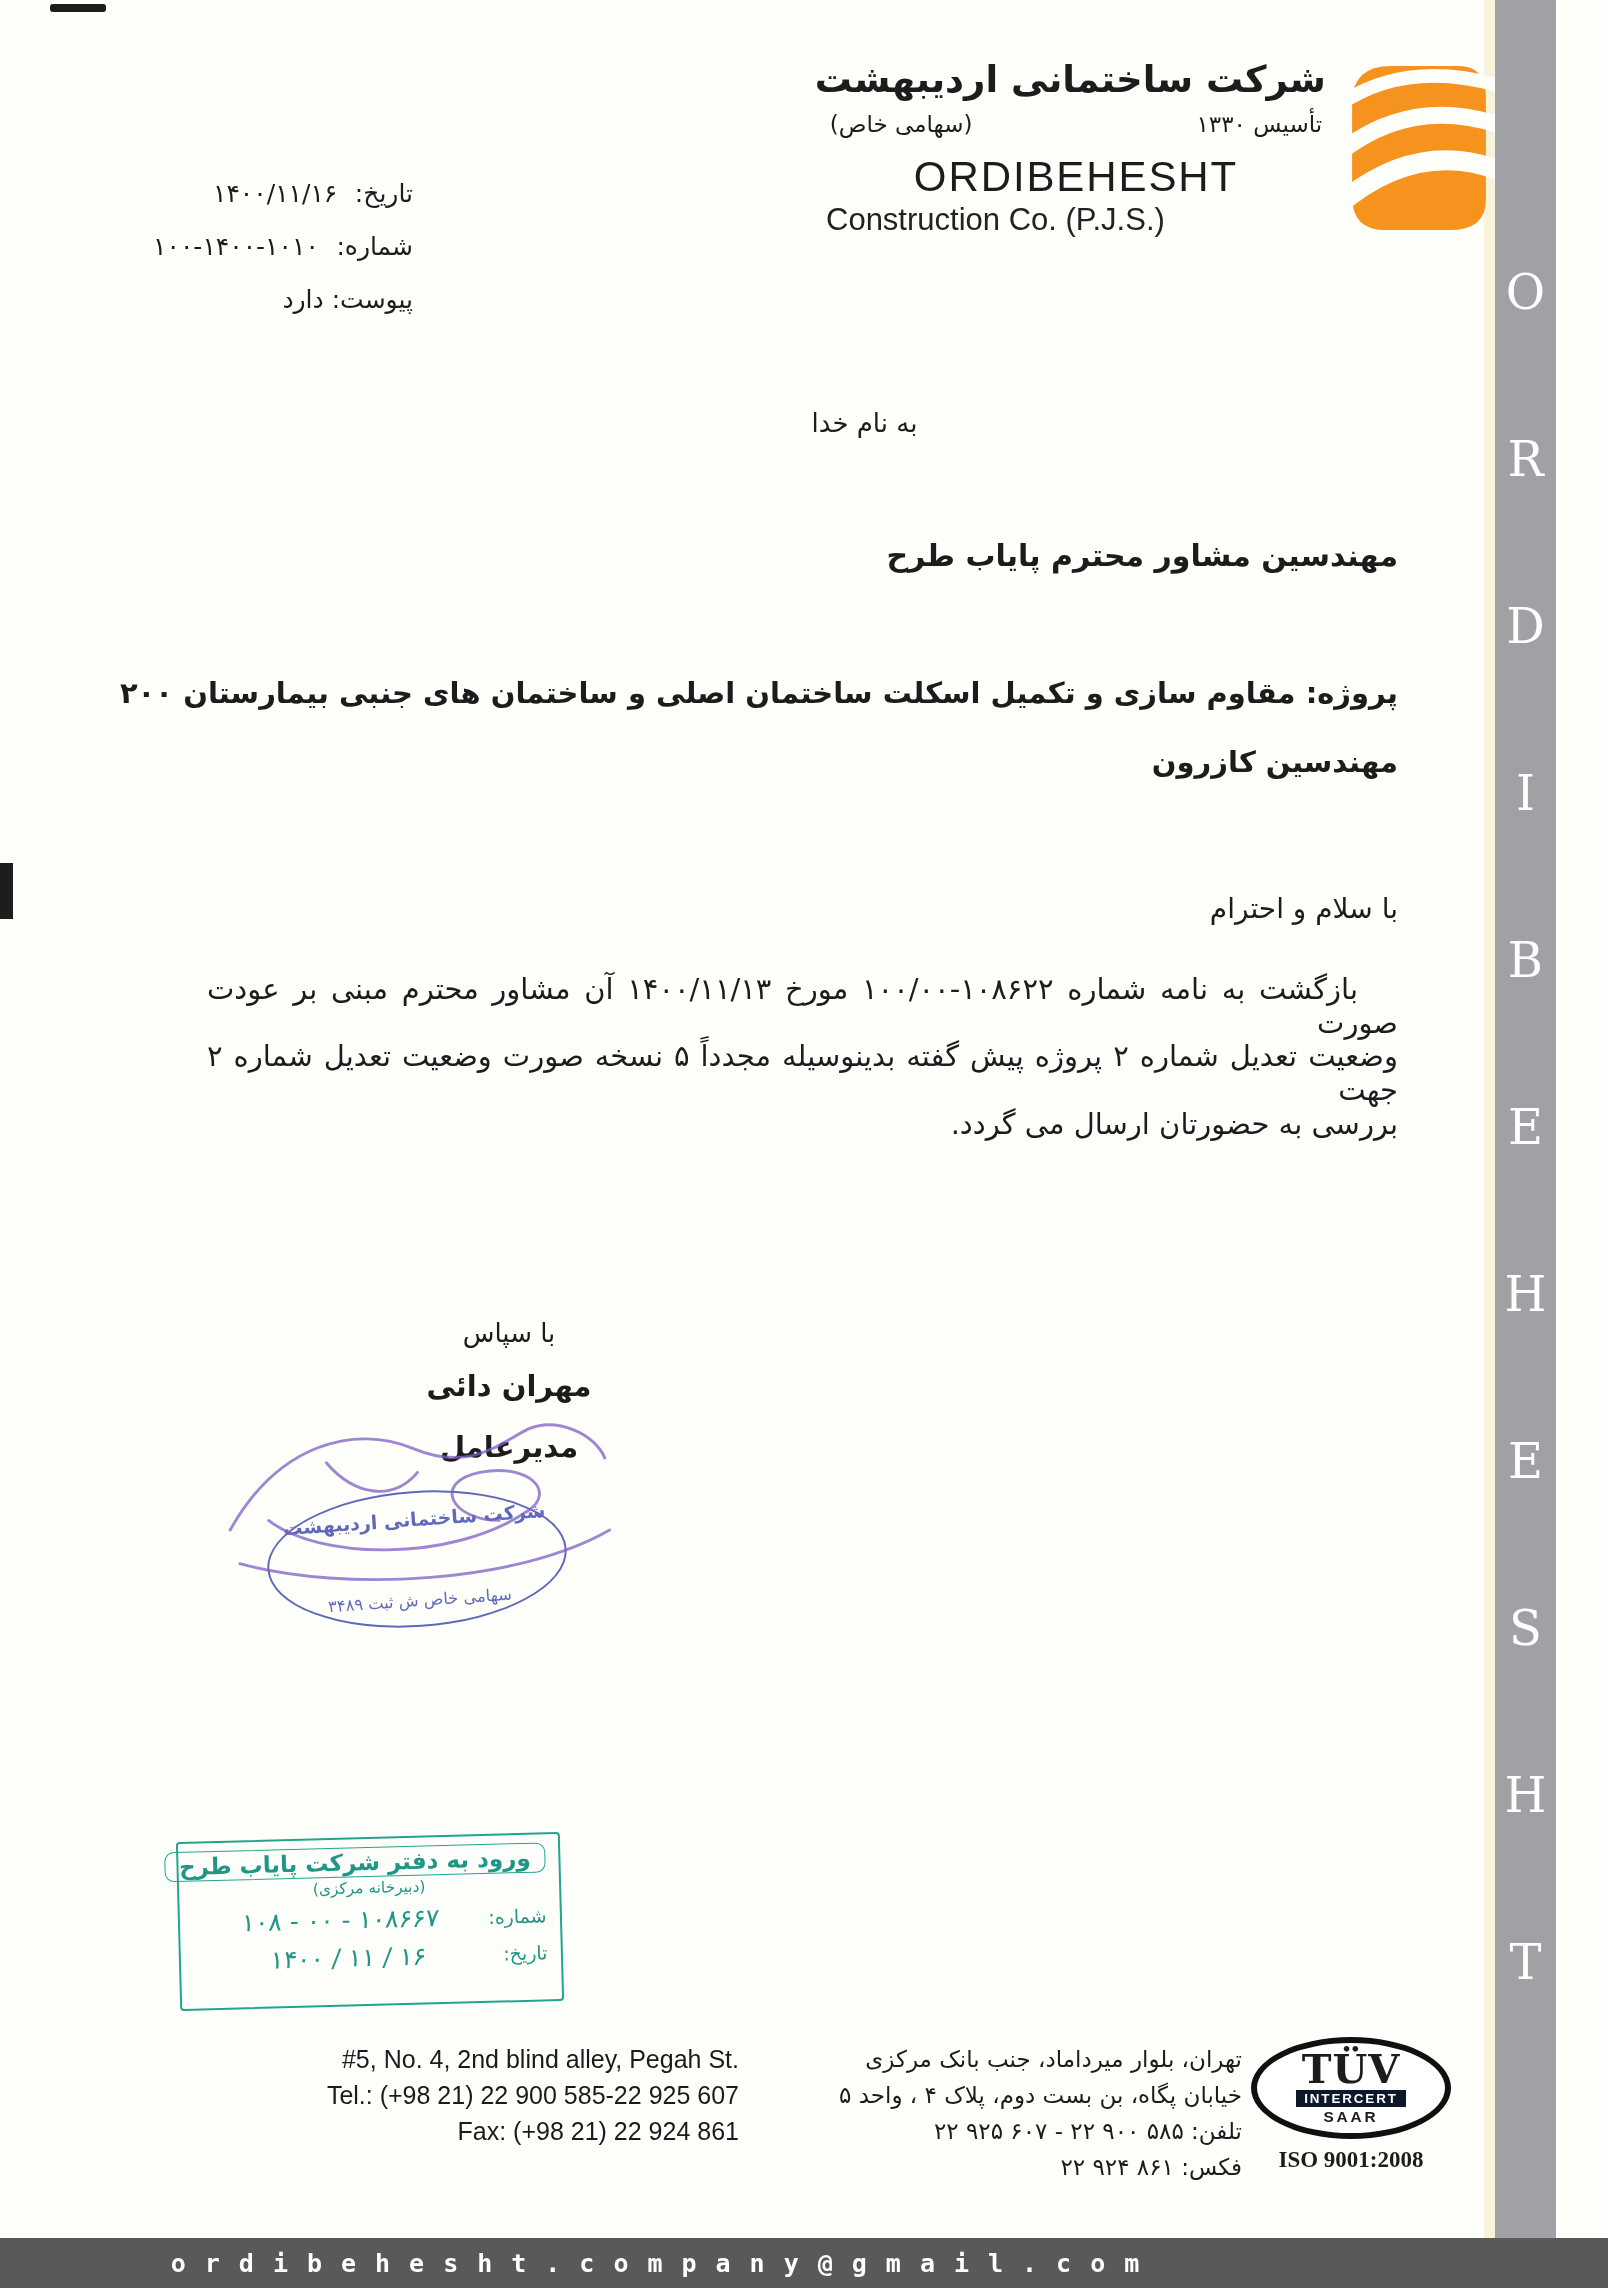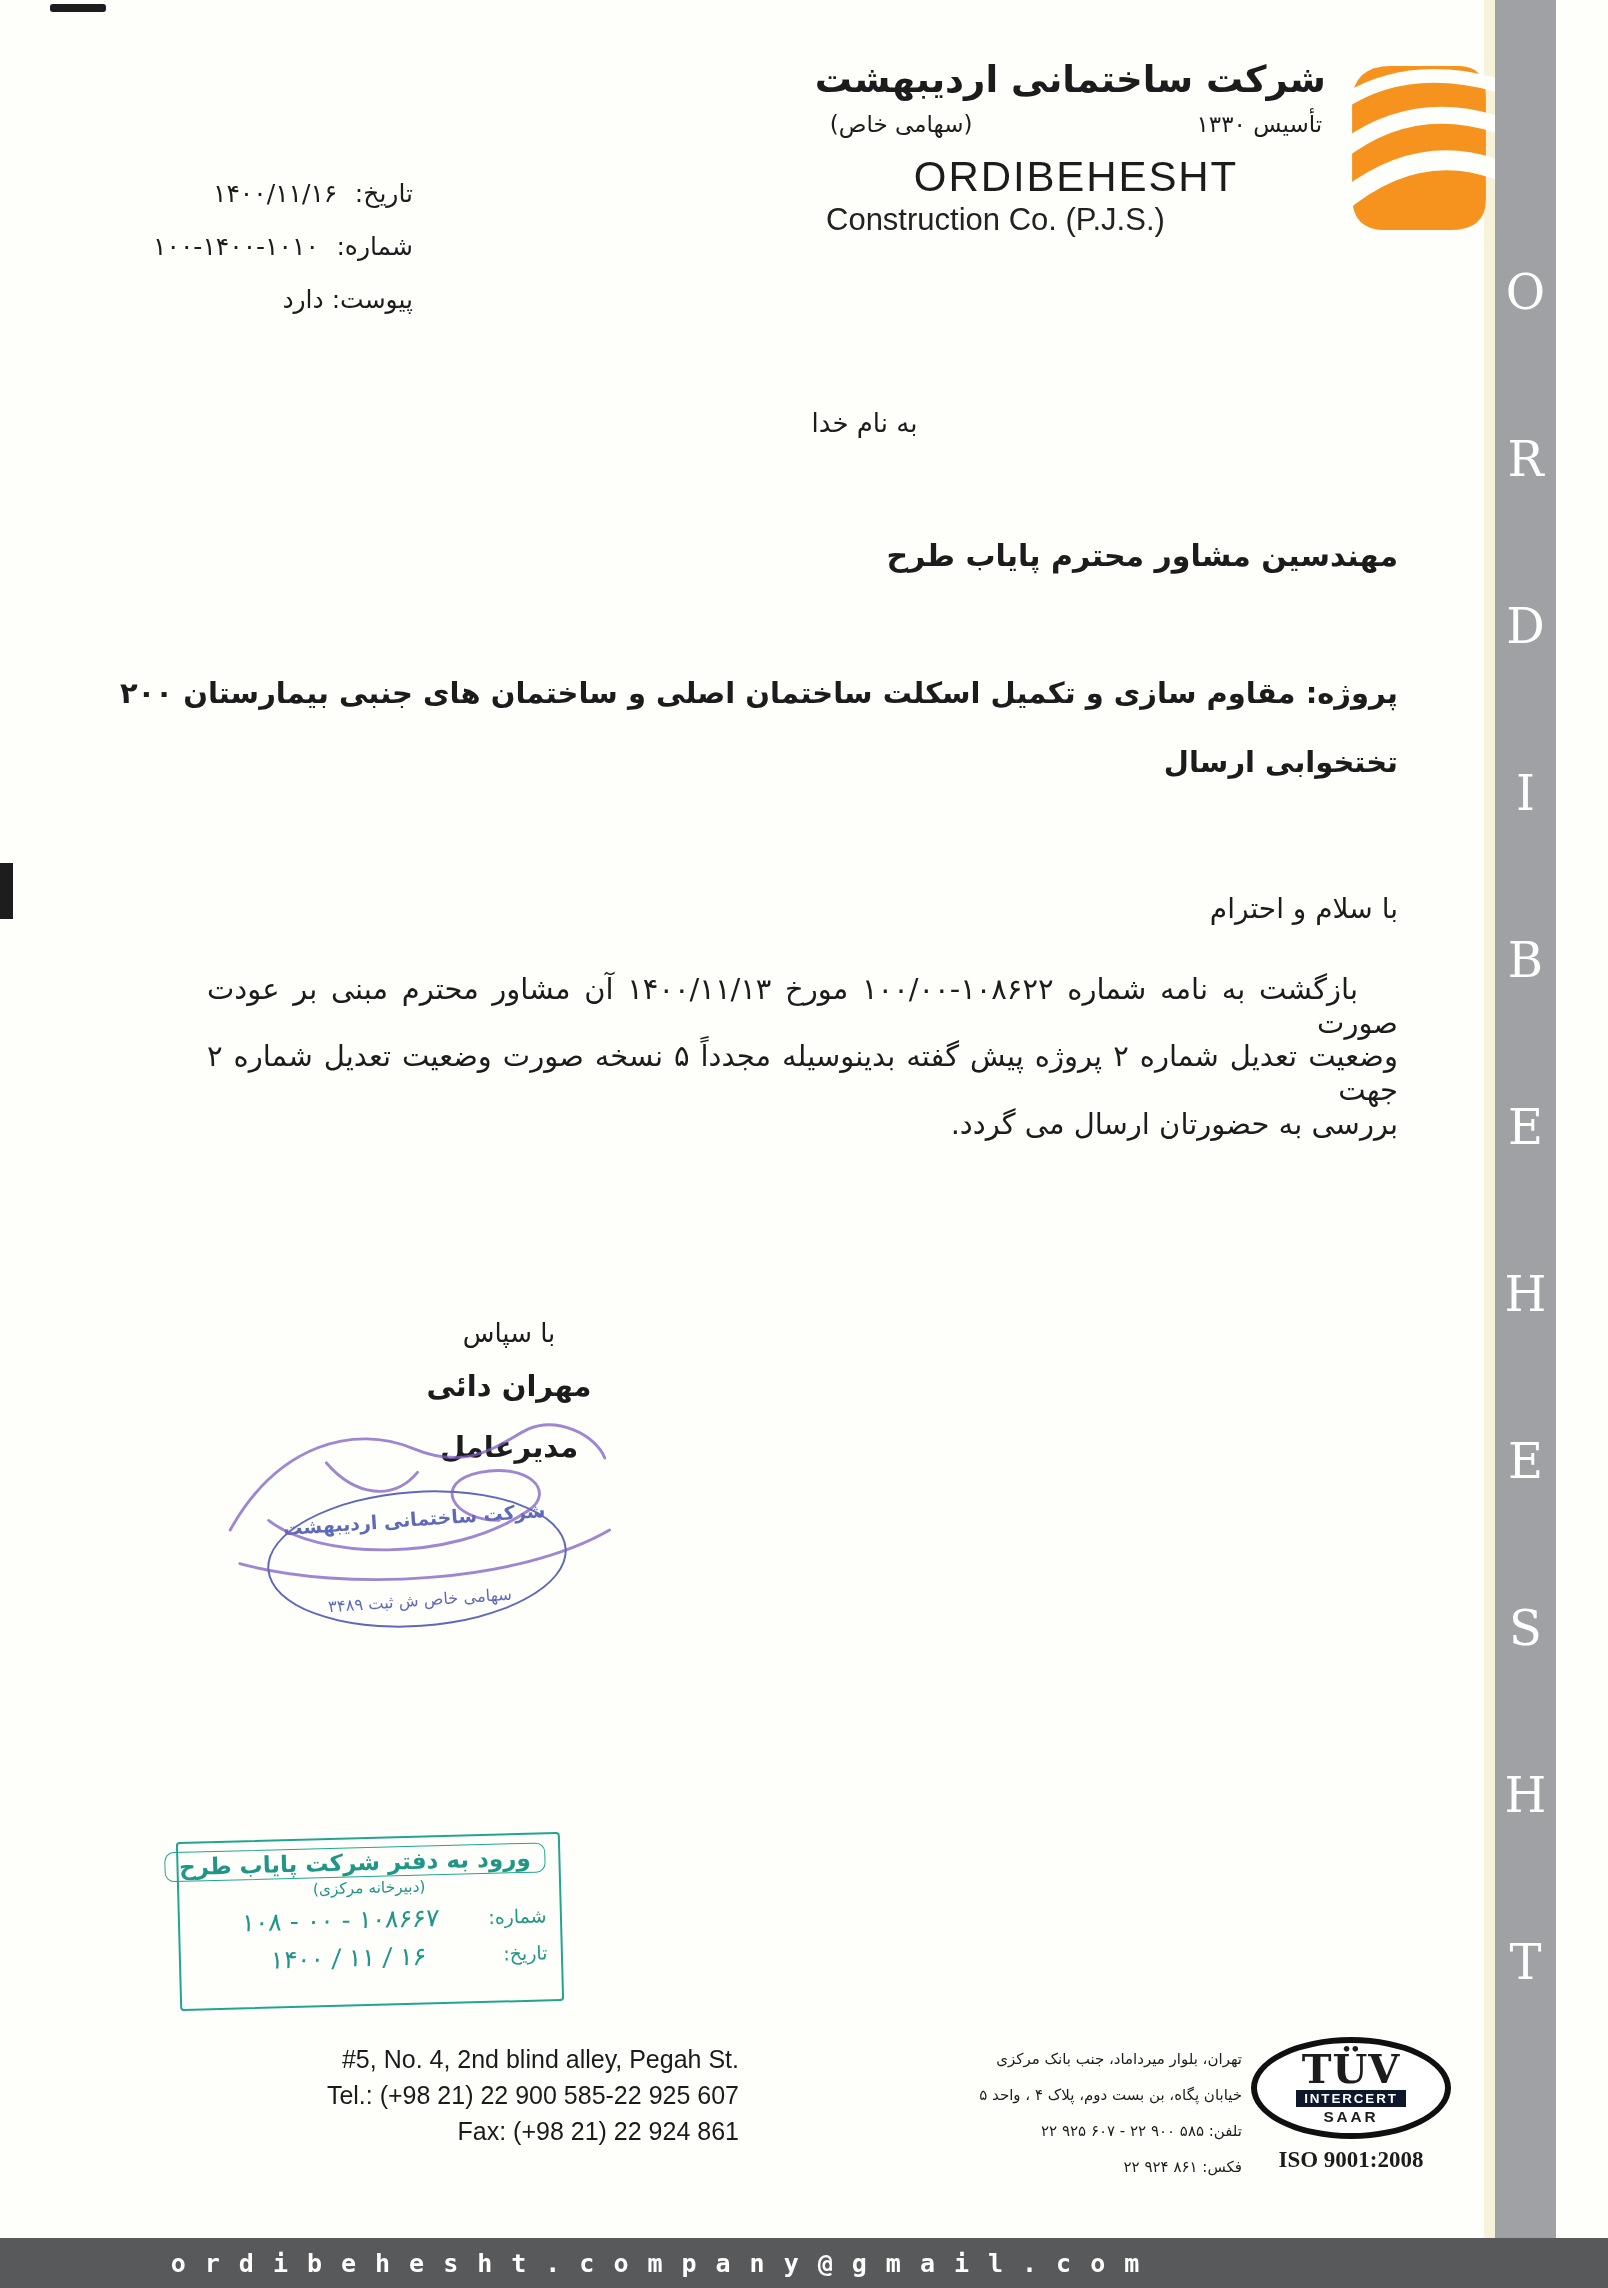--- a/index.html
+++ b/index.html
@@ -71,21 +71,21 @@
   .gs-title{display:inline-block;border:1.9px solid #17a08a;border-radius:9.6px;padding:1px 13.4px;font-weight:bold;font-size:23px;white-space:nowrap}
   .gs-sub{font-size:15.4px;margin-top:1.9px}
   .gs-row{display:flex;align-items:center;margin-top:8.6px}
   .gs-label{font-size:19px}
   .gs-hand{flex:1;text-align:center;font-size:25px;transform:skewX(-6deg)}
 
   
   .footer-en{position:absolute;left:115px;top:2041px;width:624px;text-align:right;
              font-family:"Liberation Sans",sans-serif;font-size:25px;line-height:36px;color:#1b1b1b}
   .footer-fa{position:absolute;left:769px;top:2041px;width:473px;direction:rtl;text-align:right;
-             font-size:15px;line-height:36px}
+             font-size:23px;line-height:36px}
 
   .tuv{position:absolute;left:1251px;top:2037px;width:200px;text-align:center}
   .tuv-oval{width:200px;height:102px;border:6.7px solid #101010;border-radius:50%;background:#fff;
             display:flex;flex-direction:column;align-items:center;justify-content:center}
   .tuv-word{font-family:"DejaVu Serif",serif;font-size:40px;font-weight:bold;line-height:37px;letter-spacing:1px}
   .tuv-intercert{background:#0f172a;color:#fff;font-family:"Liberation Sans",sans-serif;font-size:13.4px;
                  font-weight:bold;letter-spacing:1.9px;padding:1px 7.7px;margin-top:2.9px}
   .tuv-saar{font-family:"Liberation Sans",sans-serif;font-size:15.4px;font-weight:bold;letter-spacing:2.9px;margin-top:1px}
   .tuv-iso{font-family:"Liberation Serif",serif;font-size:23px;font-weight:bold;margin-top:7.7px}
 
@@ -147,21 +147,21 @@
     <div class="meta-row">
       <span>پیوست:</span>
       <span>دارد</span>
     </div>
   </div>
 
   <div class="bismillah">به نام خدا</div>
 
   <div class="bline bold l-recipient">مهندسین مشاور محترم پایاب طرح</div>
   <div class="bline bold l-project1">پروژه: مقاوم سازی و تکمیل اسکلت ساختمان اصلی و ساختمان های جنبی بیمارستان ۲۰۰</div>
-  <div class="bline bold l-project2">تختخوابی ارسال</div>
+  <div class="bline bold l-project2">مهندسین کازرون</div>
   <div class="bline l-salutation">با سلام و احترام</div>
   <div class="bline pjust l-para1">بازگشت به نامه شماره ۱۰۸۶۲۲-۱۰۰/۰۰ مورخ ۱۴۰۰/۱۱/۱۳ آن مشاور محترم مبنی بر عودت صورت</div>
   <div class="bline pjust l-para2">وضعیت تعدیل شماره ۲ پروژه پیش گفته بدینوسیله مجدداً ۵ نسخه صورت وضعیت تعدیل شماره ۲ جهت</div>
   <div class="bline l-para3">بررسی به حضورتان ارسال می گردد.</div>
 
   <div class="sig">
     <div class="sig-closing">با سپاس</div>
     <div class="sig-name">مهران دائی</div>
     <div class="sig-title">مدیرعامل</div>
   </div>

